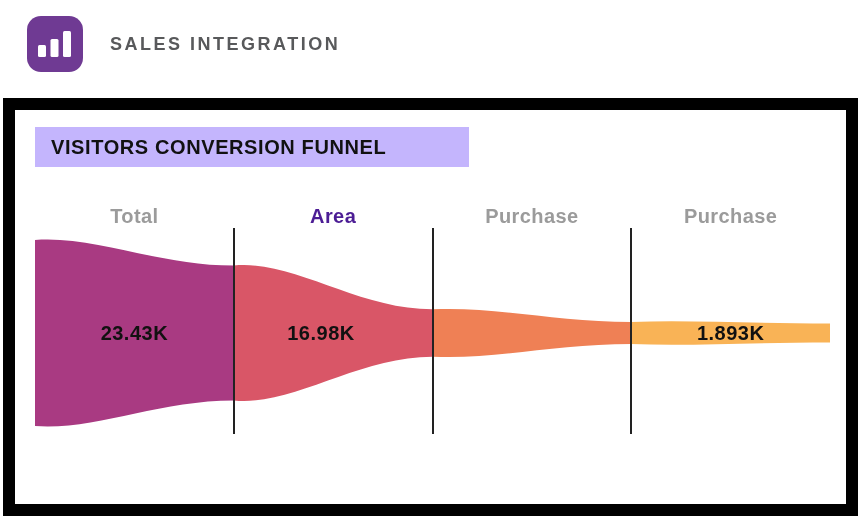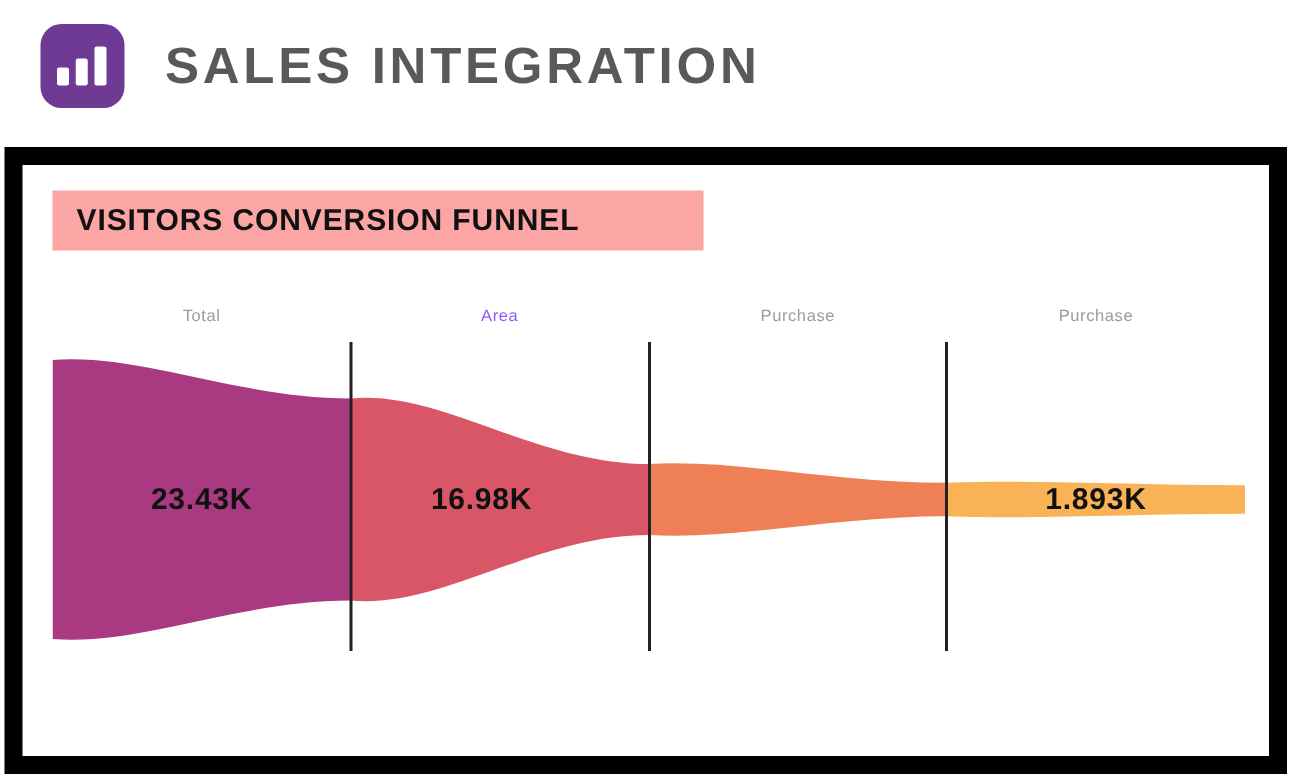--- a/index.html
+++ b/index.html
@@ -12,21 +12,21 @@
   .stage-canvas { position: relative; width: 862px; height: 518px; }
 
   
   .app-header { position: absolute; left: 27px; top: 16px; display: flex; align-items: center; }
   .logo {
     width: 56px; height: 56px; border-radius: 14px;
     display: flex; align-items: flex-end; justify-content: center;
   }
   .app-title {
     margin: 0 0 0 27px;
-    font-size: 34px; font-weight: bold;
+    font-size: 18px; font-weight: bold;
     letter-spacing: 2.5px;
     white-space: nowrap;
   }
 
   
   .panel {
     position: absolute; left: 3px; top: 98px;
     width: 831px; height: 394px;
     border: 12px solid #000;
     background: #fff;
@@ -37,22 +37,23 @@
     position: absolute; left: 20px; top: 17px;
     width: 418px; height: 40px;
     line-height: 40px; padding-left: 16px;
     font-size: 20px; font-weight: 800;
     letter-spacing: 0.6px;
     white-space: nowrap;
   }
 
   .stage-label {
     position: absolute; top: 95px; width: 150px;
-    text-align: center; font-size: 11px;
+    text-align: center; font-size: 20px;
     letter-spacing: 0.4px;
+    font-weight: bold;
   }
   .stage-divider { position: absolute; top: 118px; width: 2px; height: 206px; }
   .funnel-svg { position: absolute; left: 20px; top: 122px; }
   .stage-value {
     position: absolute; top: 214px; width: 150px; height: 18px;
     line-height: 18px; text-align: center;
     font-size: 20px; font-weight: bold;
     letter-spacing: 0.5px;
   }
 </style>
@@ -69,31 +70,31 @@
           <rect x="23.5" y="23" width="8" height="18" rx="1.5" fill="#ffffff"></rect>
           <rect x="36" y="15" width="8" height="26" rx="1.5" fill="#ffffff"></rect>
         </g>
       </svg>
     </div>
     <h1 class="app-title" id="app-title" style="color: rgb(88, 89, 91);">SALES INTEGRATION</h1>
   </div>
 
   <div class="panel" id="panel" style="border-color: rgb(0, 0, 0); background: rgb(255, 255, 255);">
     <div class="panel-inner" id="funnel-chart">
-      <div class="chart-title" id="chart-title" style="background: #fca5a5; color: rgb(17, 17, 17);">VISITORS CONVERSION FUNNEL</div>
+      <div class="chart-title" id="chart-title" style="background: #c4b5fd; color: rgb(17, 17, 17);">VISITORS CONVERSION FUNNEL</div>
       <svg class="funnel-svg" id="funnel-svg" width="795" height="202" viewBox="0 0 795 202">
           <path d="M 0 8 C 59.625 3.439820742637643, 123.225 33.60179257362357, 198.75 33.60179257362357 L 198.75 168.39820742637642 C 123.225 168.39820742637642, 59.625 198.56017925736236, 0 194 Z" fill="#a93a82"></path>
           <path d="M 198.75 33.60179257362357 C 258.375 27.60179257362357, 321.975 77.31933418693981, 397.5 77.31933418693981 L 397.5 124.68066581306019 C 321.975 124.68066581306019, 258.375 174.39820742637642, 198.75 168.39820742637642 Z" fill="#d95667"></path>
           <path d="M 397.5 77.31933418693981 C 457.125 74.06226632522406, 520.725 89.89001280409731, 596.25 89.89001280409731 L 596.25 112.10998719590269 C 520.725 112.10998719590269, 457.125 127.93773367477594, 397.5 124.68066581306019 Z" fill="#ef8055"></path>
           <path d="M 596.25 89.89001280409731 C 655.875 87.72336299615877, 719.475 91.55651088348272, 795 91.55651088348272 L 795 110.44348911651728 C 719.475 110.44348911651728, 655.875 114.27663700384123, 596.25 112.10998719590269 Z" fill="#f9b356"></path>
         </svg>
 
     <div class="stage-label" style="left: 44.375px; color: rgb(155, 155, 155);">Total</div>
         <div class="stage-value" style="left: 44.375px; color: rgb(17, 17, 17);">23.43K</div>
-        <div class="stage-label" style="left: 243.125px; color: #8b5cf6;">Area</div>
+        <div class="stage-label" style="left: 243.125px; color: #4c1d95;">Area</div>
         <div class="stage-value" style="left: 231px; color: rgb(17, 17, 17);">16.98K</div>
         <div class="stage-divider" style="left: 217.75px; background: rgb(34, 34, 34);"></div>
         <div class="stage-label" style="left: 441.875px; color: rgb(155, 155, 155);">Purchase</div>
         <div class="stage-divider" style="left: 416.5px; background: rgb(34, 34, 34);"></div>
         <div class="stage-label" style="left: 640.625px; color: rgb(155, 155, 155);">Purchase</div>
         <div class="stage-value" style="left: 640.625px; color: rgb(17, 17, 17);">1.893K</div>
         <div class="stage-divider" style="left: 615.25px; background: rgb(34, 34, 34);"></div>
       </div>
   </div>
 

